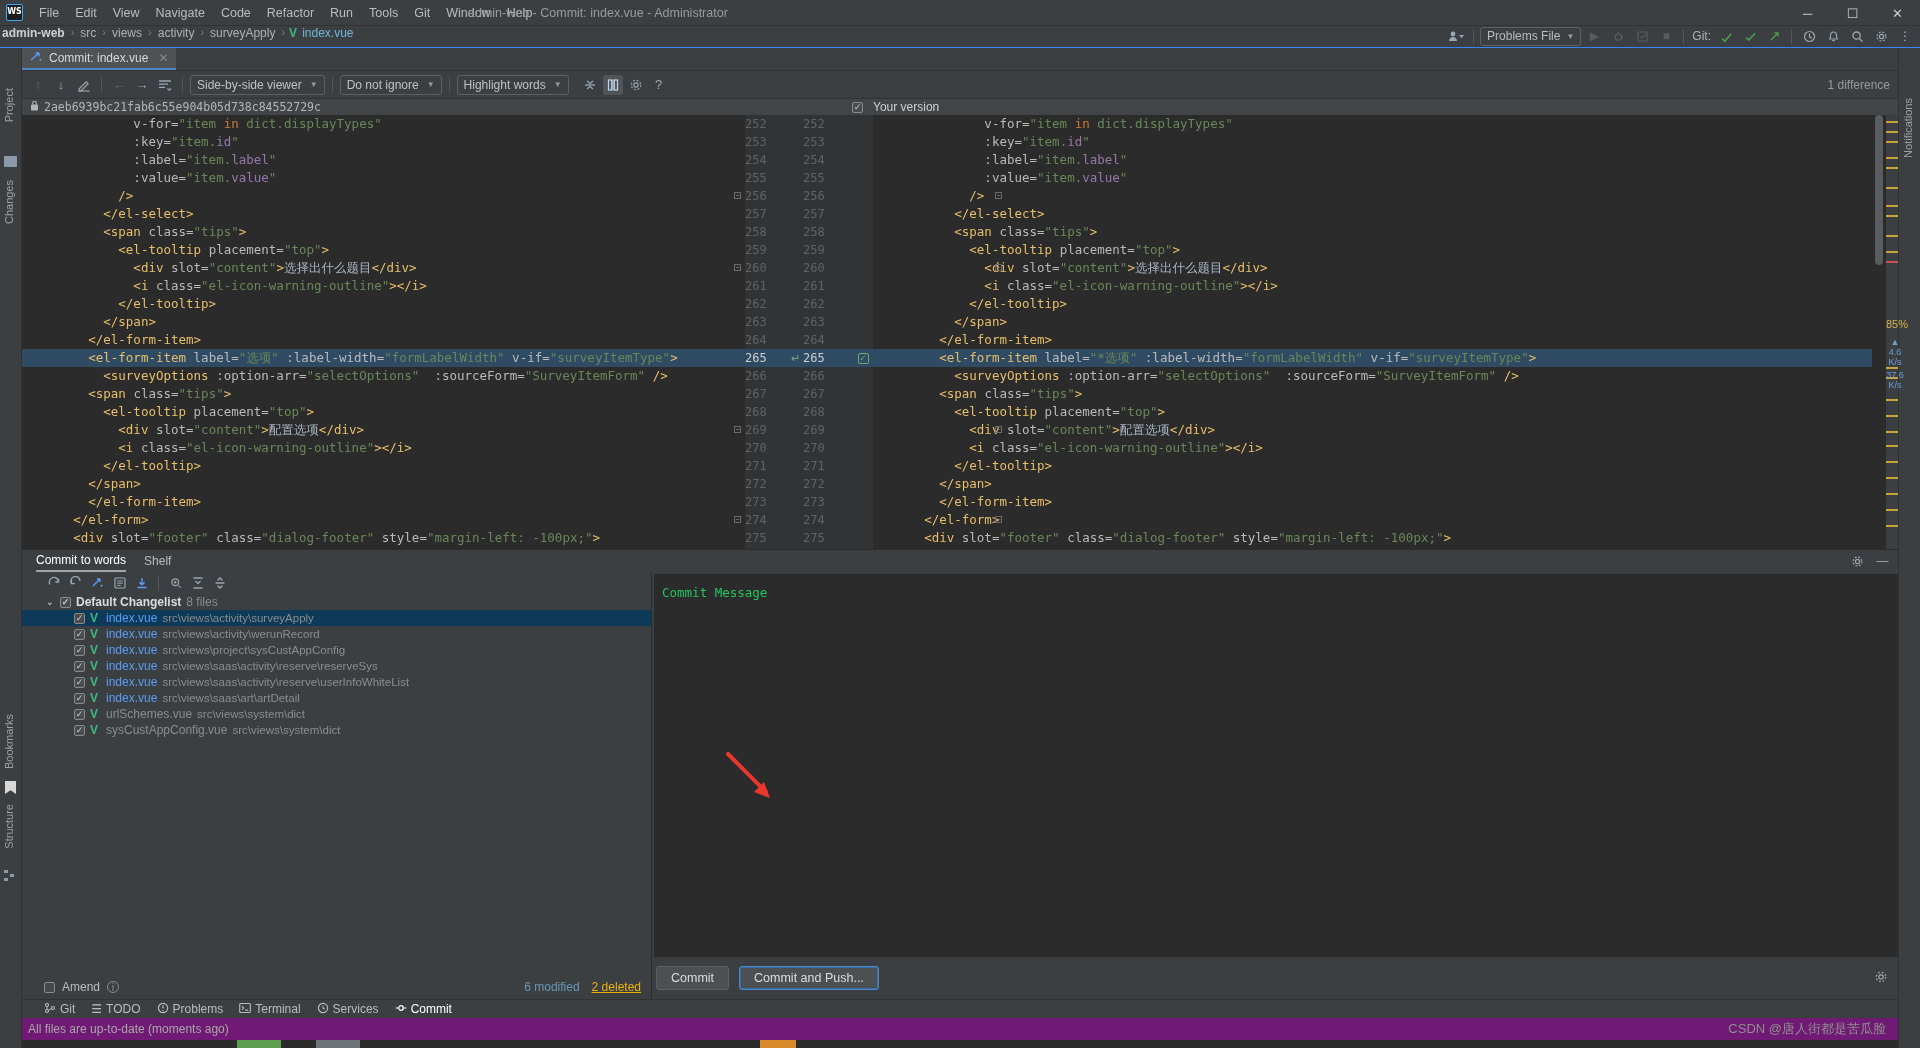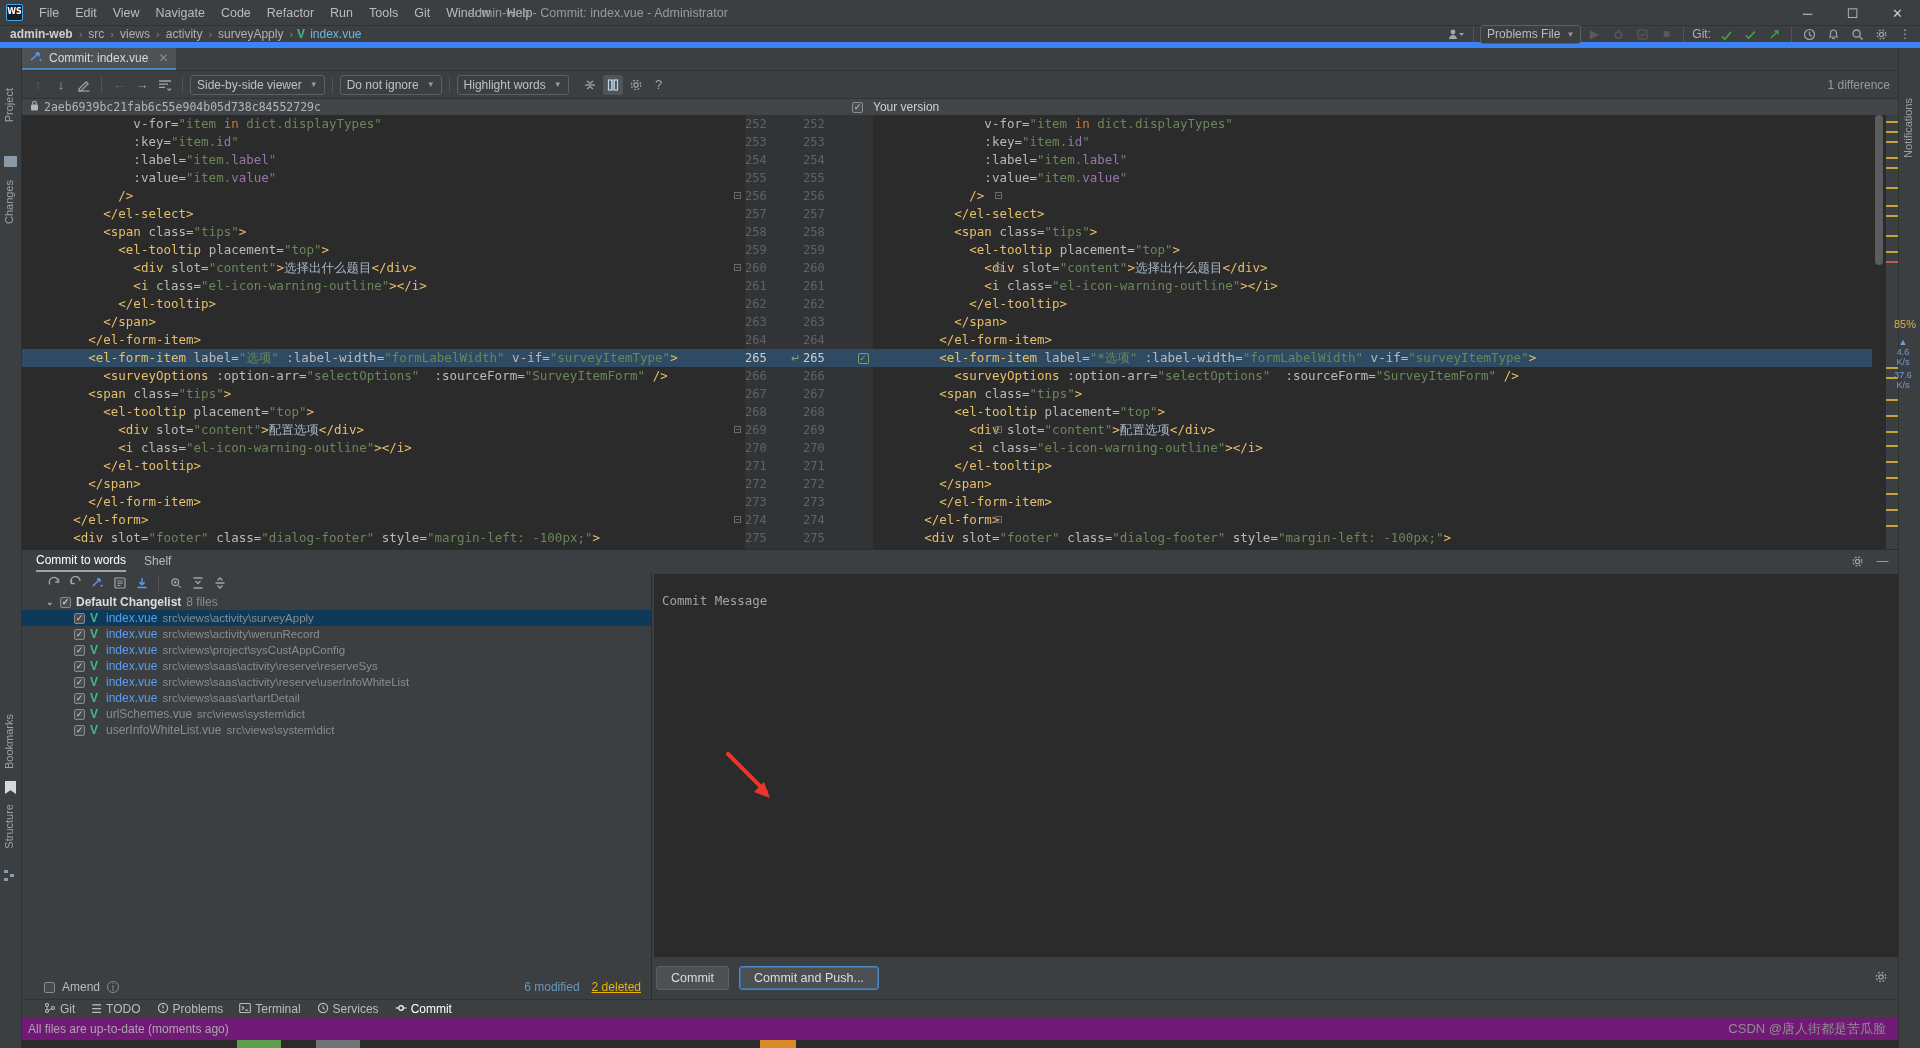--- a/index.html
+++ b/index.html
@@ -29,22 +29,22 @@
   }
   #win-title {
     position:absolute; left:468px; color:#9a9a9a; font-size:12.5px;
   }
   #win-ctrls { position:absolute; right:0; top:0; height:26px; display:flex; }
   .wbtn { width:45px;height:26px; display:flex;align-items:center;justify-content:center;
           color:#cccccc;font-size:13px; }
 
   
   #navbar {
-    height:22px; background:#3c3f41; display:flex; align-items:center;
-    border-bottom:6px solid #3b82f6; padding-left:8px; position:relative;
+    height:22px; background:#3c3f41; display:flex; 
+    border-bottom:1px solid #3b82f6; position:relative;
   }
   .crumb { color:#b0b0b0; font-size:12px; padding:0 2px; }
   .crumb.bold { font-weight:bold; color:#cfcfcf; }
   .crumb-sep { color:#808080; margin:0 4px; font-size:11px; }
   .vue-ico { color:#41b883; font-weight:bold; font-size:12px; margin-right:3px; }
   #navbar-right { position:absolute; right:4px; display:flex; align-items:center; gap:2px; }
   .tb-ico {
     width:22px;height:20px;display:flex;align-items:center;justify-content:center;
     color:#a9b7c6; font-size:12px;
   }
@@ -184,21 +184,21 @@
   .ckbox-sq {
     width:11px;height:11px;border:1px solid #8a8a8a;background:#45494a;border-radius:2px;
   }
   #mod-counts { position:absolute; right:10px; display:flex; gap:12px;
                 font-size:12px; }
   #mod-counts .mod { color:#6897bb; }
   #mod-counts .del { color:#eab308;text-decoration:underline; }
 
   #cp-right { flex:1; display:flex; flex-direction:column; position:relative; }
   #msgbox { flex:1; background:#2b2b2b; margin:2px 0 0 2px;
-            padding:19px 8px; color:#a3a3a3; font-size:12.5px;
+            padding:11px 8px; color:#22c55e; font-size:12.5px;
             font-family:"DejaVu Sans Mono","Liberation Mono",monospace; }
   #btnrow { height:42px; display:flex; align-items:center; gap:10px;
             padding-left:4px; position:relative; }
   .btn {
     height:24px; min-width:62px; padding:0 14px;
     background:#4c5052; border:1px solid #5e6060; border-radius:3px;
     color:#dcdcdc; font-size:12.5px; display:flex;align-items:center;
     justify-content:center;
   }
   .btn.focus { border-color:#4a88c7; box-shadow:0 0 0 1px #3a6ea5 inset; }
@@ -222,21 +222,21 @@
   #watermark { position:absolute; right:12px; color:#8f8f8f; font-size:13px;
                bottom:2px; }
   #bottomstrip { height:8px; background:#2b2b2b; position:relative; }
   .bs-seg { position:absolute; top:0; height:8px; }
 
   
   .mkr { position:absolute; right:0; width:12px; height:2px; }
   .mkr-y { background:#c9a23a; }
   .mkr-r { background:#c75450; }
 
-  #rightinfo { position:absolute; right:8px; top:270px; width:18px;
+  #rightinfo { position:absolute; right:16px; top:270px; width:18px;
                text-align:center; font-size:10px; color:#8f8f8f; line-height:1.1; }
 </style>
 </head>
 <body>
 
 <div id="titlebar">
   <div id="ws-logo">WS</div>
   <div class="menu-item">File</div>
   <div class="menu-item">Edit</div>
   <div class="menu-item">View</div>
@@ -731,21 +731,21 @@
               </div>
               <div class="tree-row" style="padding-left: 52px;">
                 <span class="chk">✓</span>
                 <span class="vue-ico">V</span>
                 <span class="fname grey">urlSchemes.vue</span>
                 <span class="fpath">src\views\system\dict</span>
               </div>
               <div class="tree-row" style="padding-left: 52px;">
                 <span class="chk">✓</span>
                 <span class="vue-ico">V</span>
-                <span class="fname grey">userInfoWhiteList.vue</span>
+                <span class="fname grey">sysCustAppConfig.vue</span>
                 <span class="fpath">src\views\system\dict</span>
               </div>
             </div>
 
           <div id="cp-left-bottom">
             <span class="ckbox-sq"></span>
             <span style="font-size:12px;color:#bbbbbb">Amend</span>
             <span style="color:#8a8a8a;font-size:11px;border:1px solid #8a8a8a;border-radius:50%;
                          width:12px;height:12px;display:inline-flex;align-items:center;justify-content:center">i</span>
             <span id="mod-counts">

